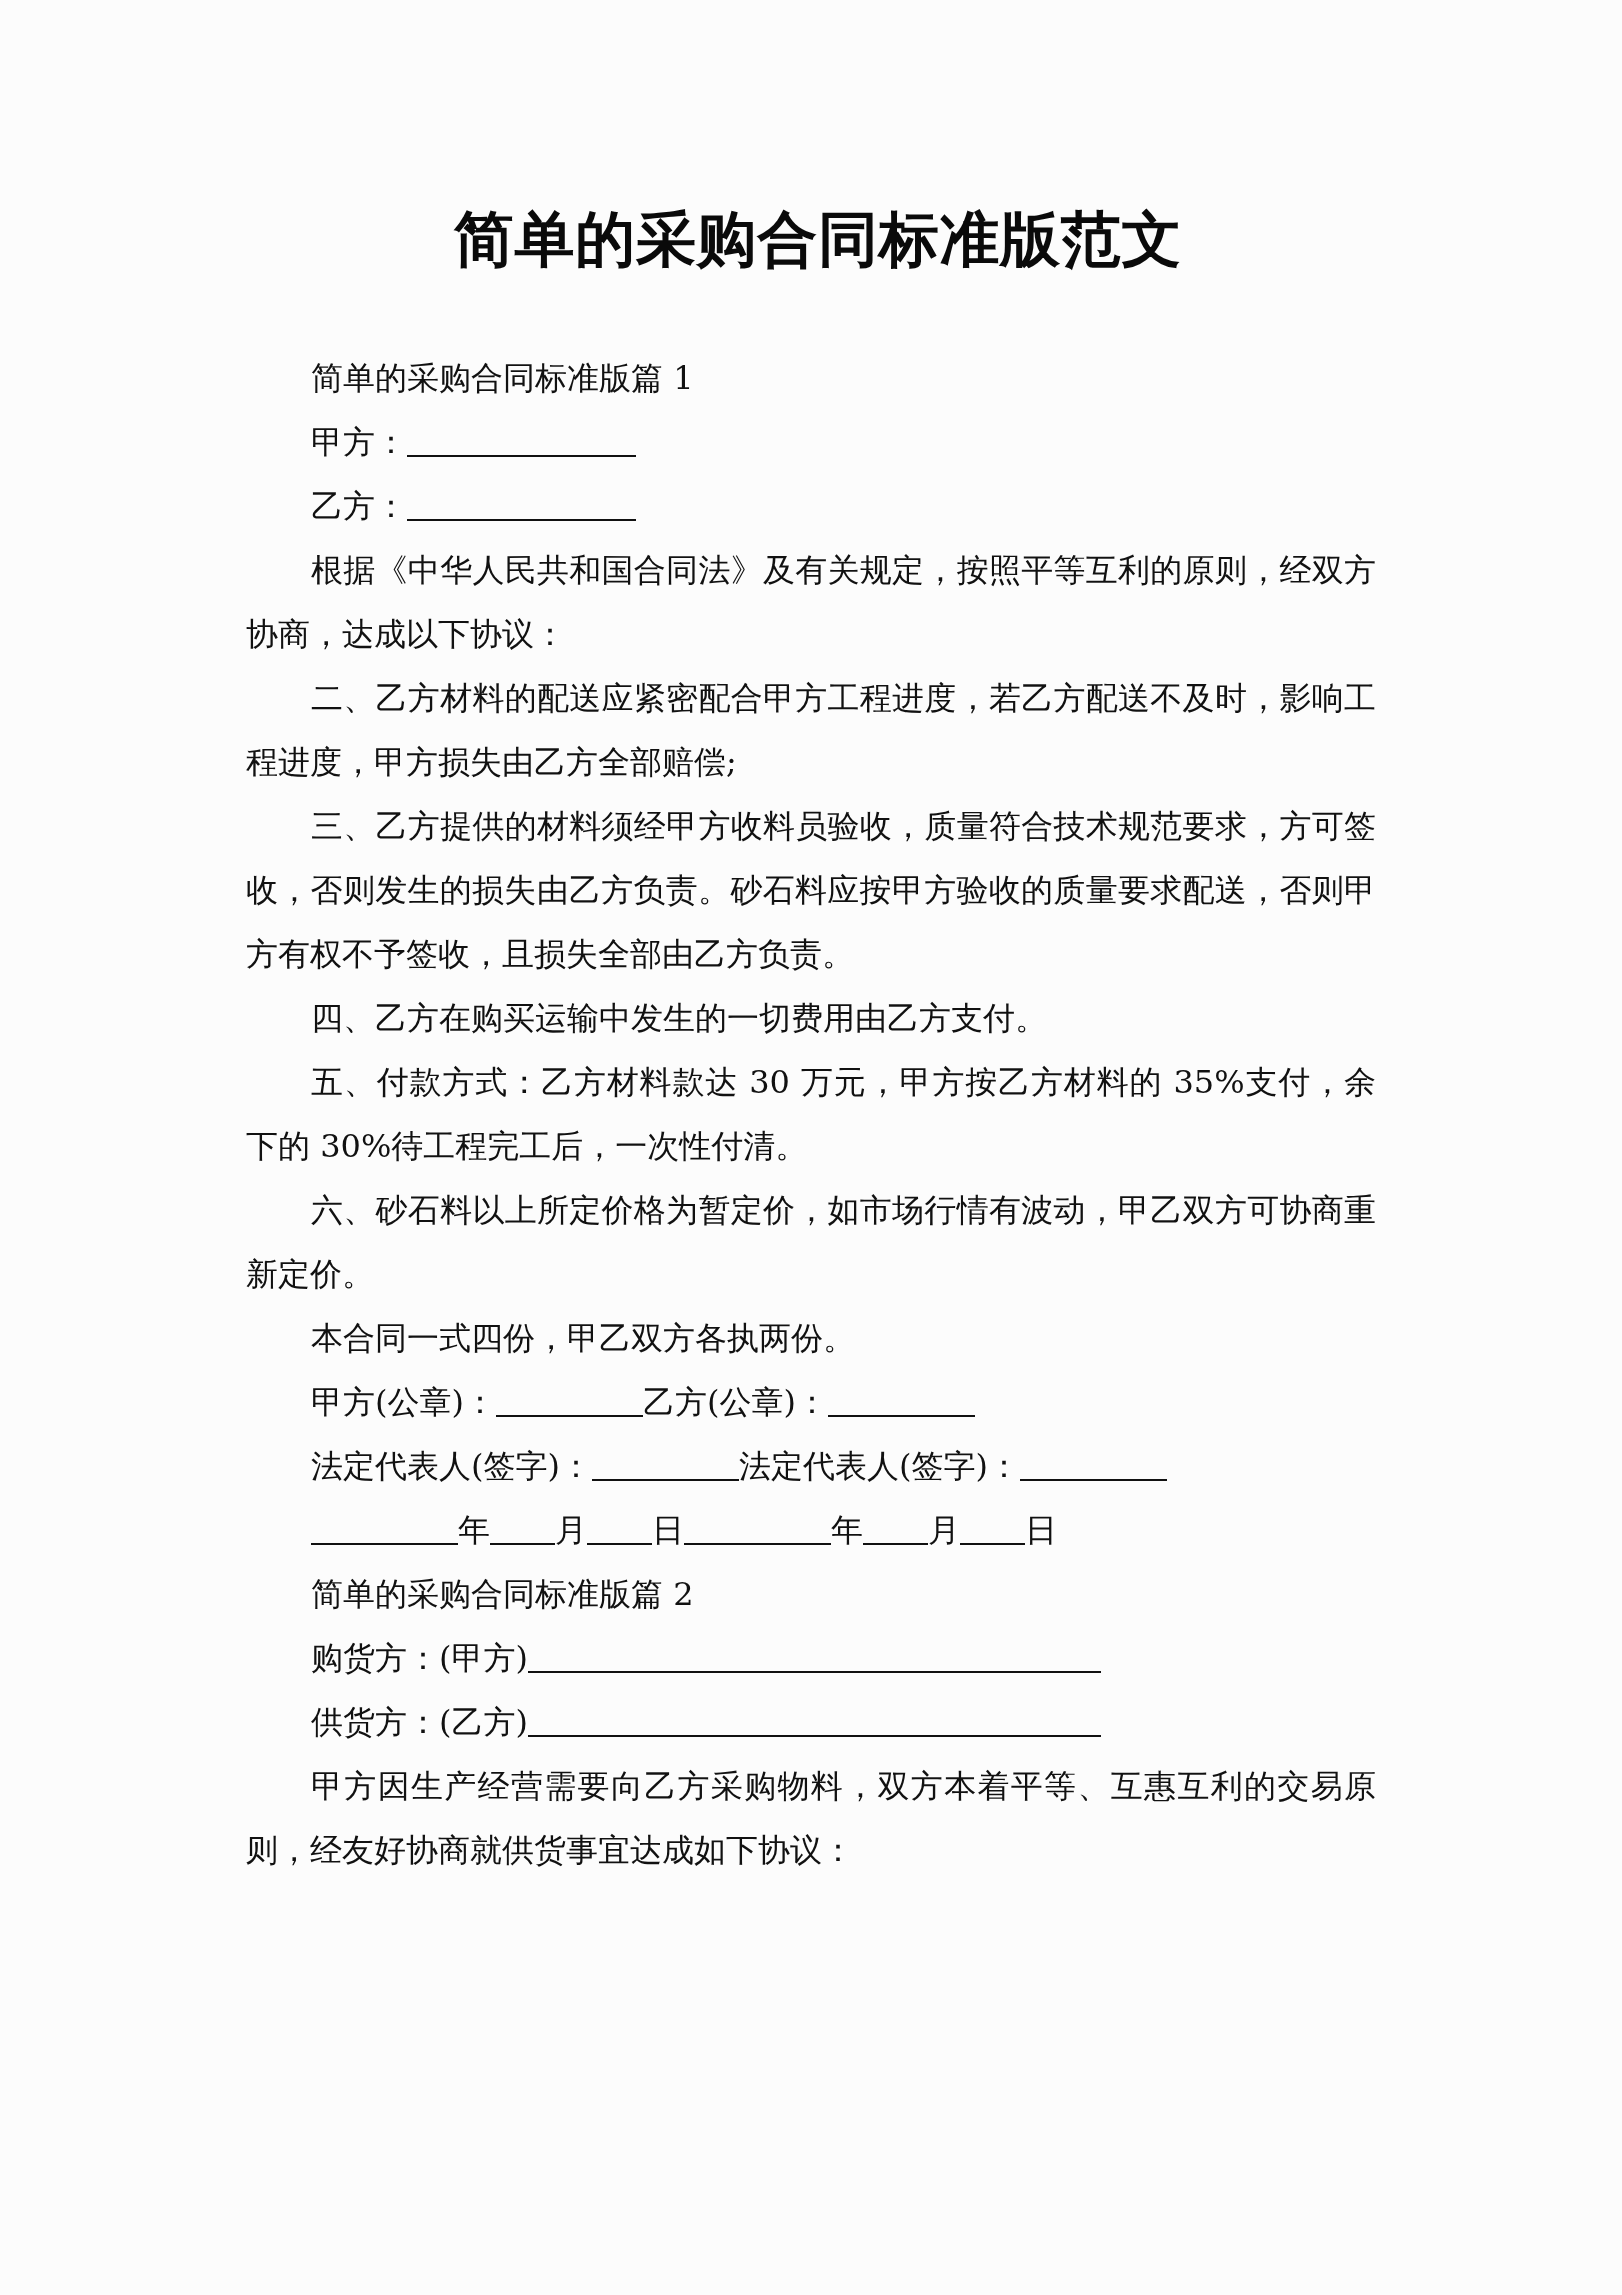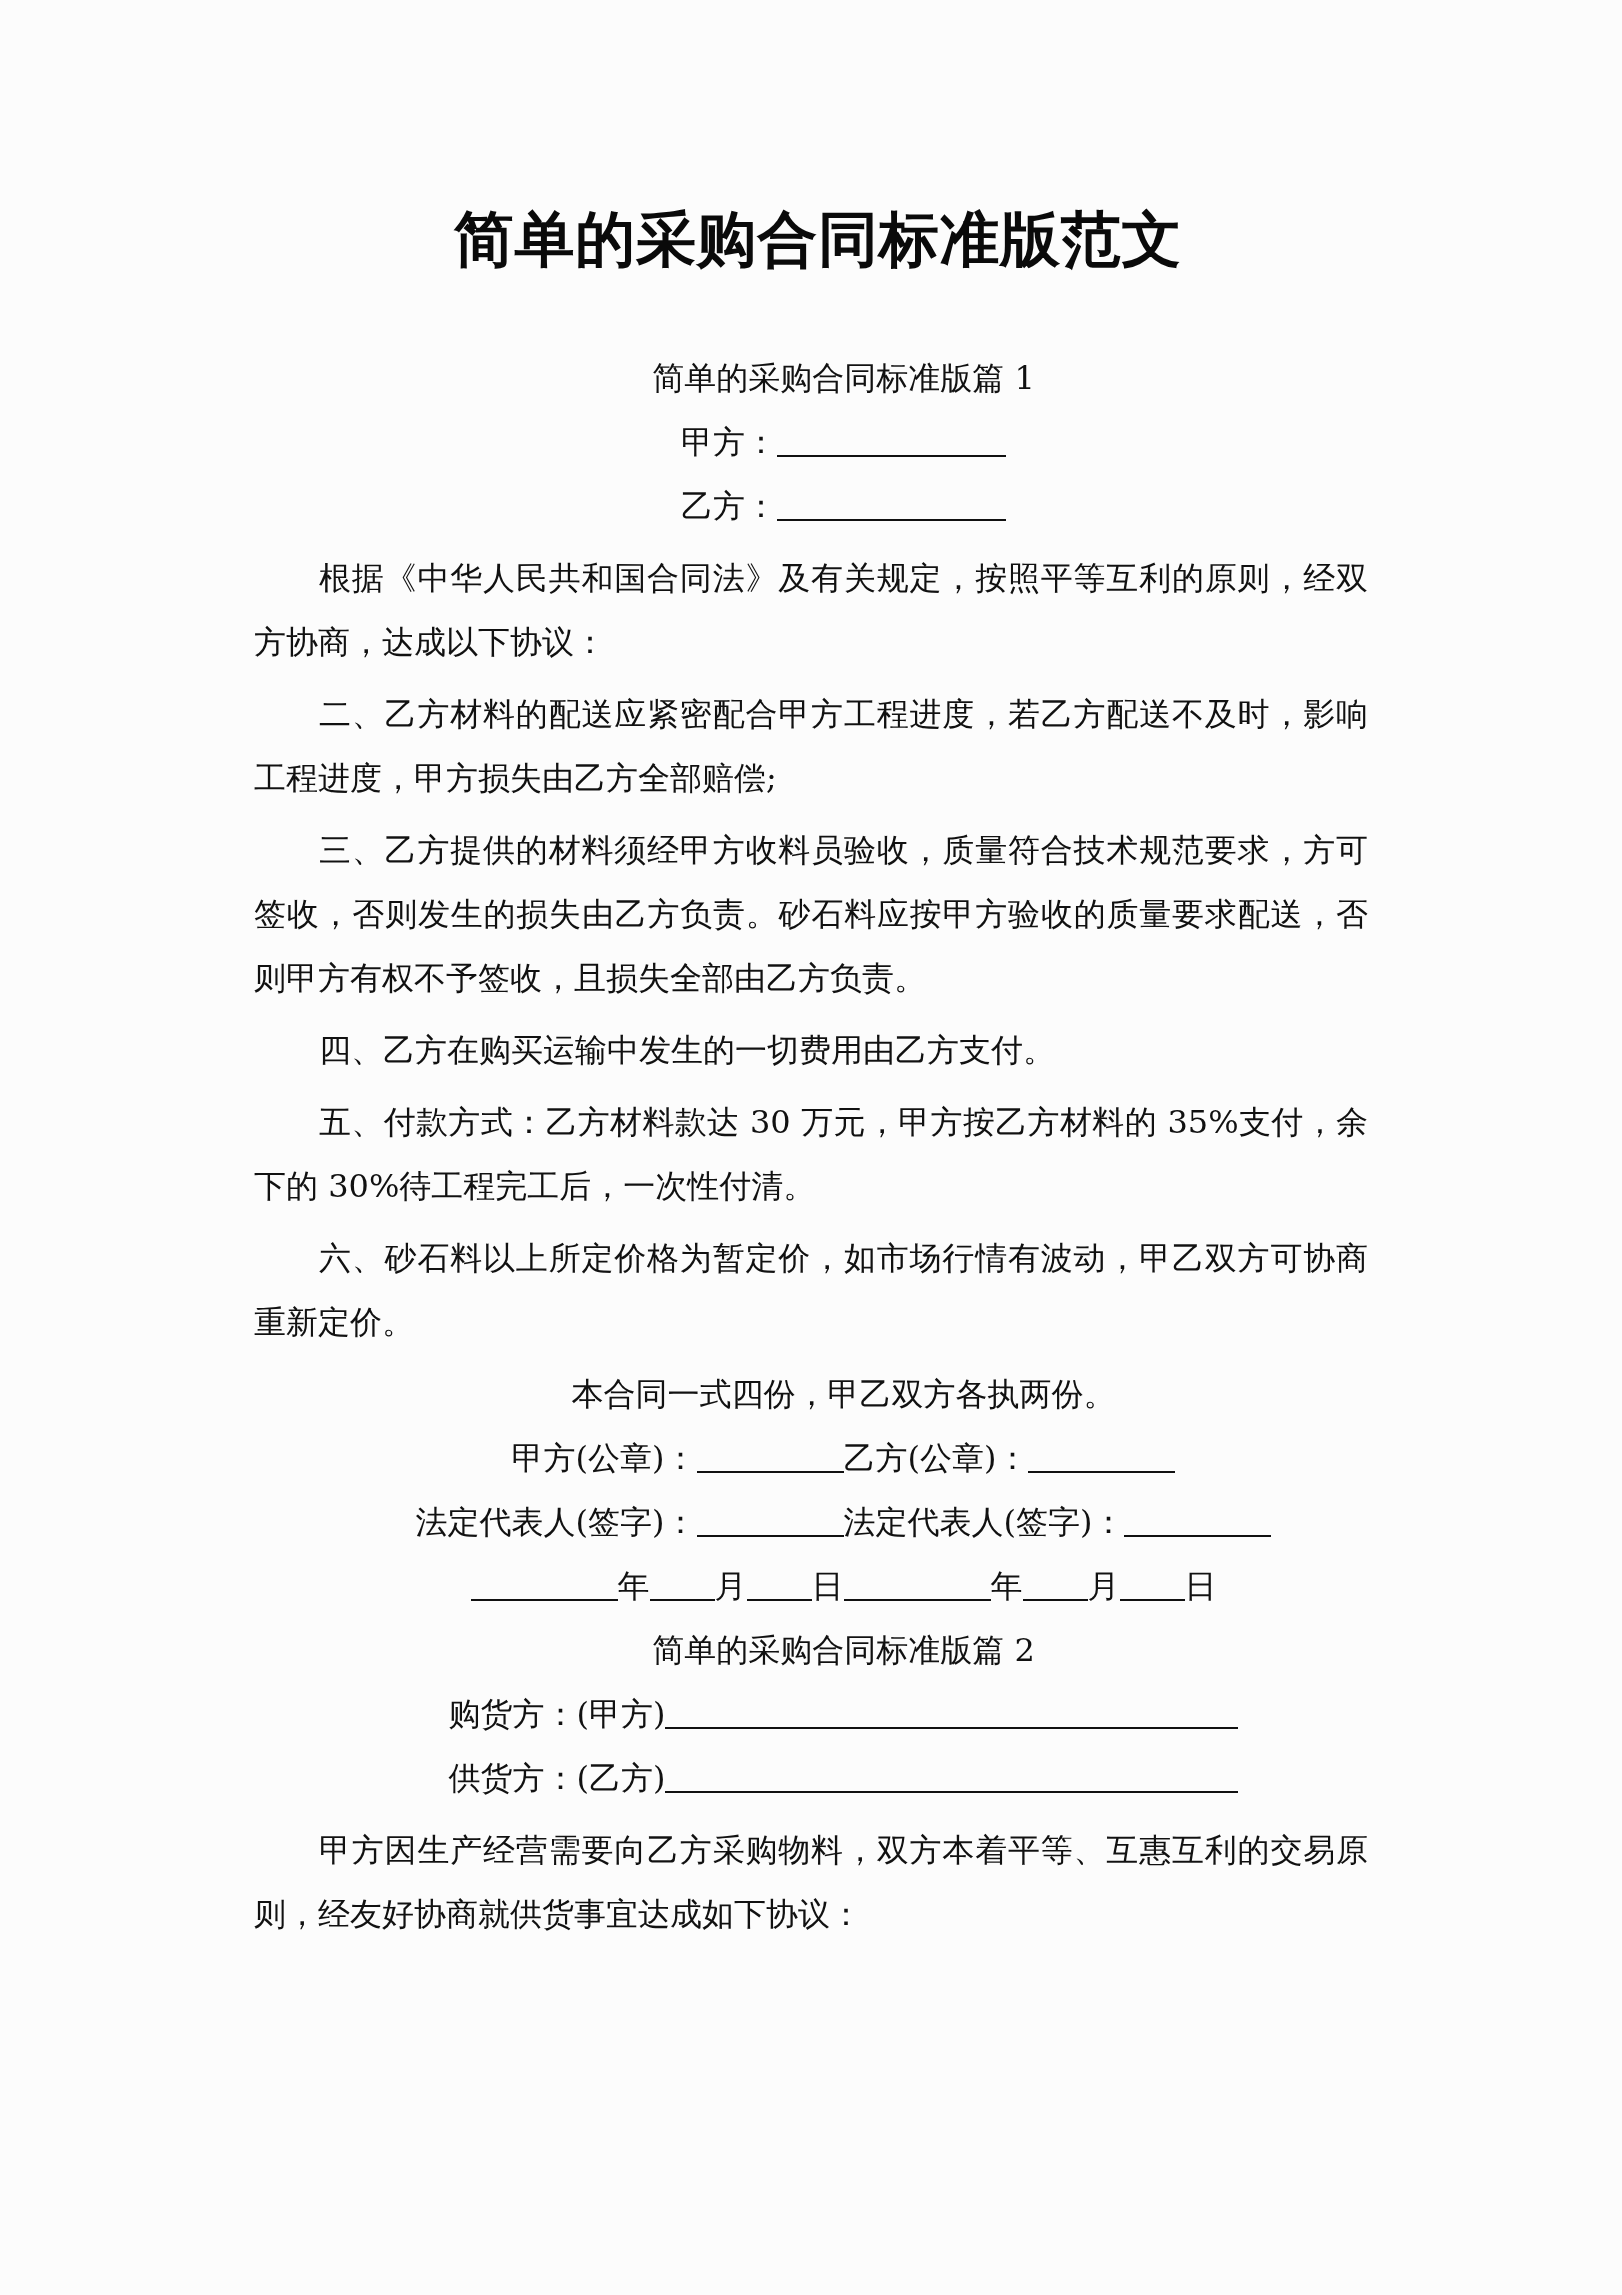--- a/index.html
+++ b/index.html
@@ -45,26 +45,25 @@
     line-height: 64px;
   }
   .line {
     display: block;
     height: 64px;
     white-space: nowrap;
     margin: 0;
   }
   .indent {
     padding-left: 65px;
-    text-align: center;
   }
   .para {
     text-align: justify;
     text-align-last: left;
-    margin: 8px;
+    margin: 0;
   }
   .para.first-indent {
     text-indent: 65px;
   }
   .blank {
     display: inline-block;
     border-bottom: 2px solid #111111;
     height: 26px;
     vertical-align: baseline;
     margin-bottom: -3.9px;

